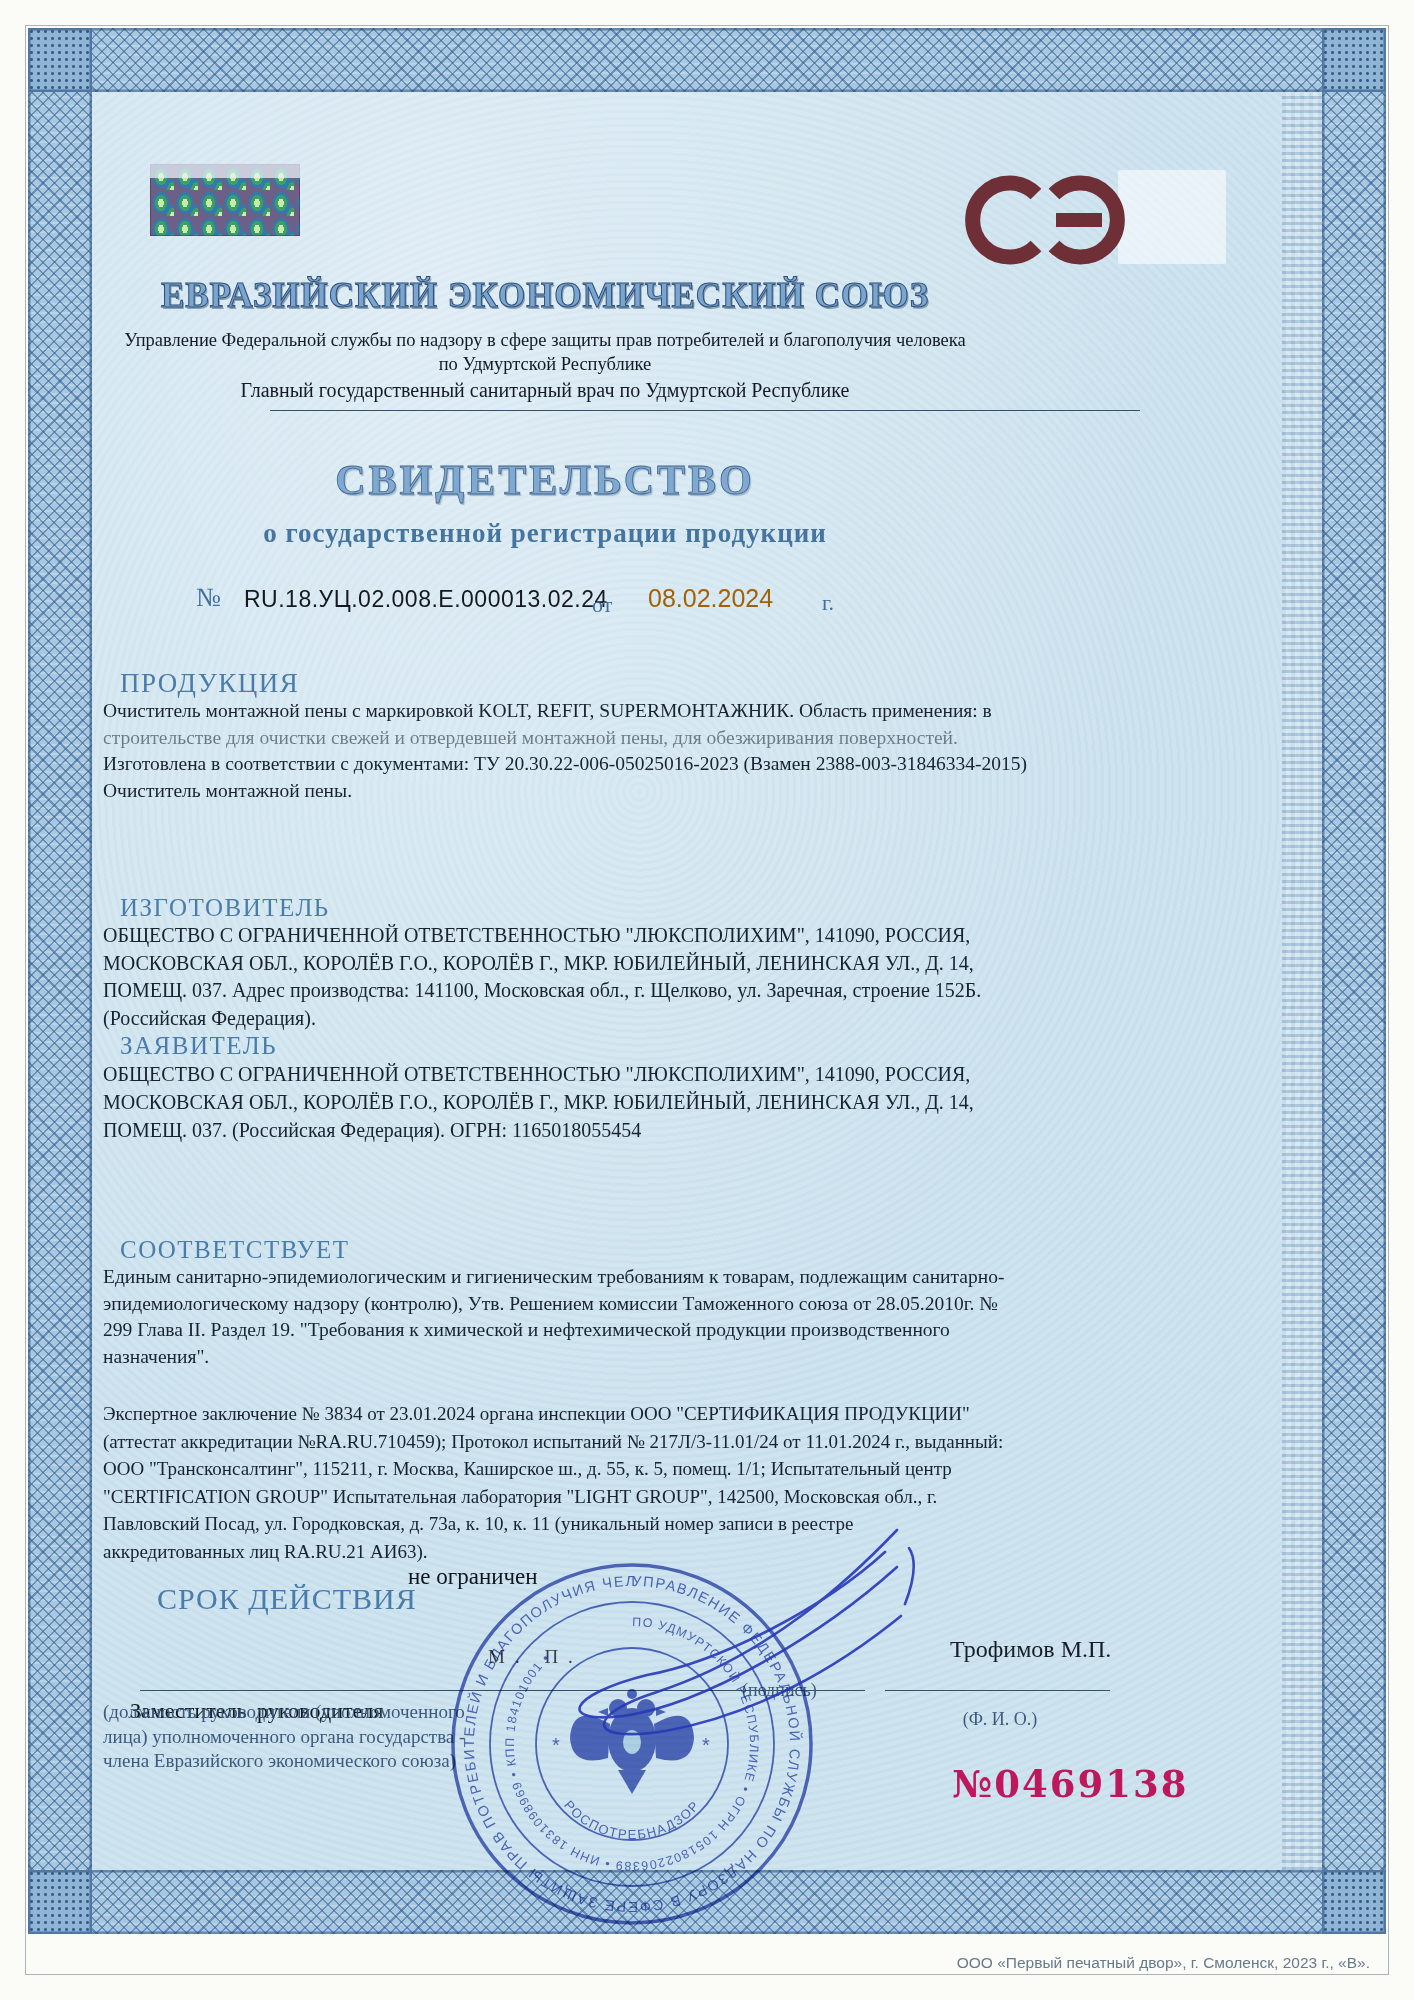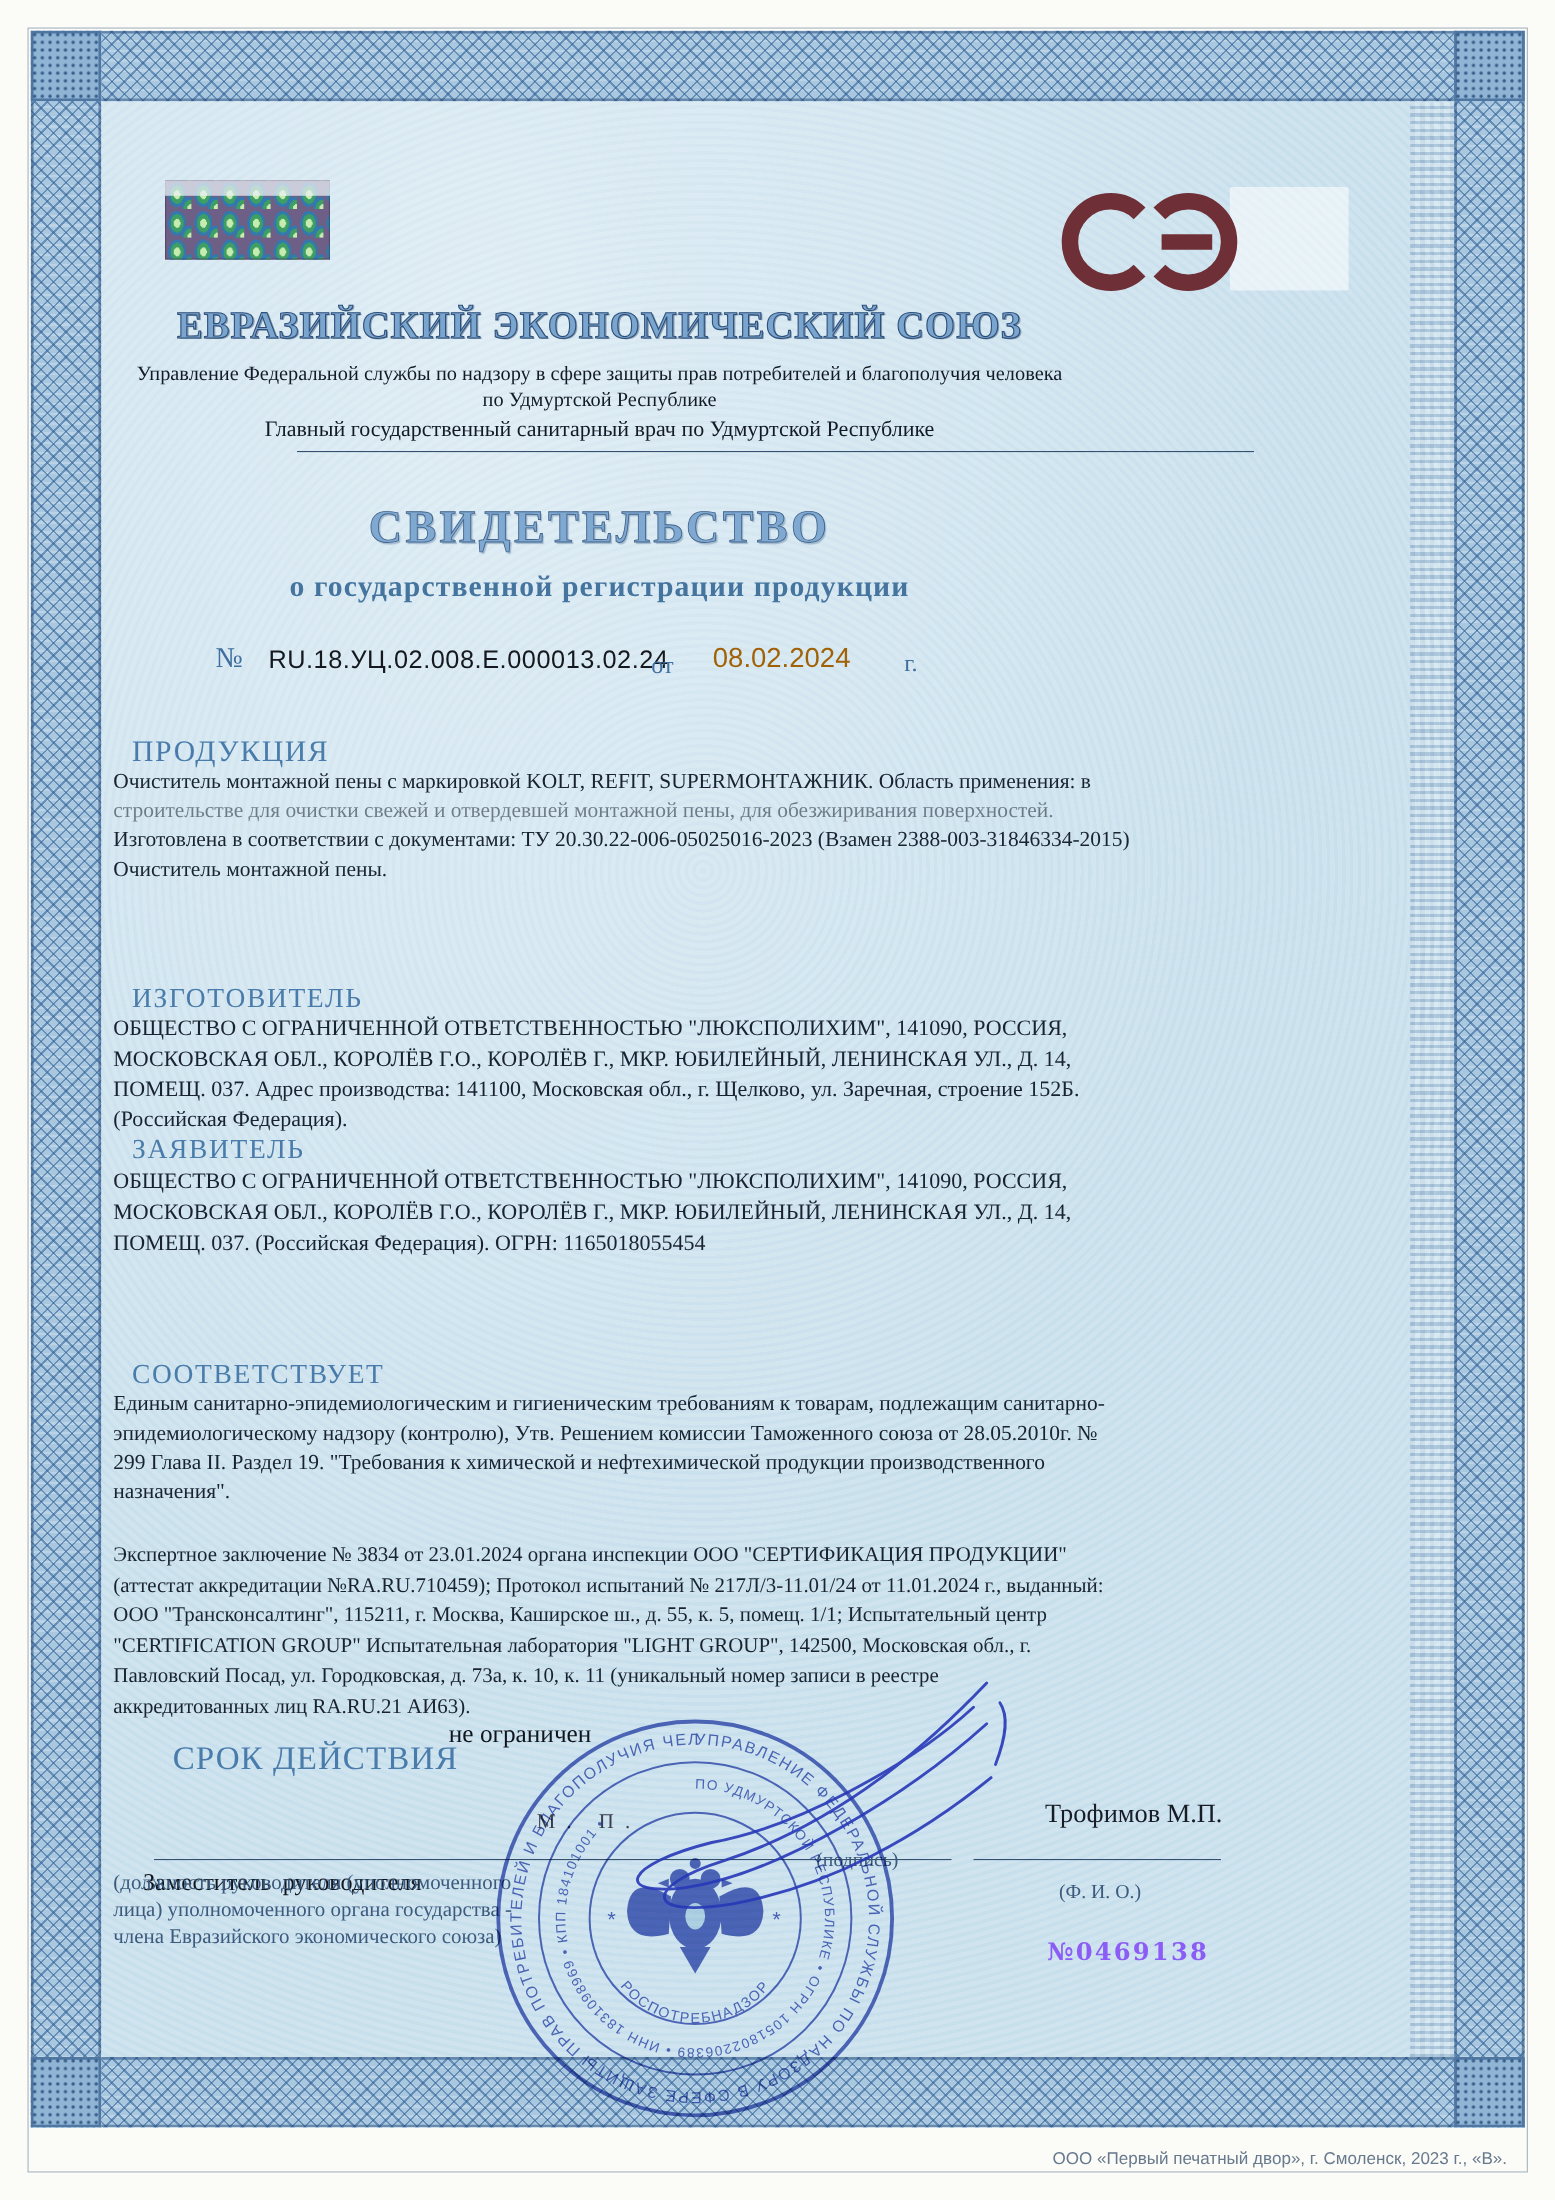--- a/index.html
+++ b/index.html
@@ -73,22 +73,22 @@
   .sig-rule{position:absolute;border-top:1.5px solid #35506e;}
   .sig-rule.left{left:140px;top:1690px;width:725px;}
   .sig-rule.right{left:885px;top:1690px;width:225px;}
   .caption{position:absolute;font-size:18px;color:#3c5a7d;}
   .cap-sign{left:742px;top:1680px;}
   .cap-fio{left:905px;top:1697px;width:190px;text-align:center;margin-top:12px;}
   .signer-name{position:absolute;left:950px;top:1636px;font-size:24px;color:#171c27;}
   .mp-label{position:absolute;left:488px;top:1646px;font-size:19px;letter-spacing:10px;color:#3a3f4e;}
   .pos-caption{position:absolute;left:103px;top:1700px;font-size:19px;line-height:24.5px;color:#3c5a7d;}
   .pos-caption .line{white-space:nowrap;}
-  .serial{position:absolute;left:952px;top:1762px;font-size:22px;font-weight:bold;letter-spacing:2px;
-    color:#8b5cf6;font-family:"DejaVu Serif",serif;}
+  .serial{position:absolute;left:952px;top:1762px;font-size:37px;font-weight:bold;letter-spacing:2px;
+    color:#be185d;font-family:"DejaVu Serif",serif;}
   .imprint{position:absolute;left:0;right:44px;top:1954px;text-align:right;font-size:15.5px;
     color:#67798c;font-family:"Liberation Sans",sans-serif;}
   .stamp-svg{position:absolute;left:440px;top:1552px;opacity:.82;mix-blend-mode:multiply;}
   .signature-svg{position:absolute;left:525px;top:1512px;opacity:.9;}
   .se-svg{position:absolute;left:950px;top:168px;}
 </style>
 </head>
 <body>
 
 <div class="page">

